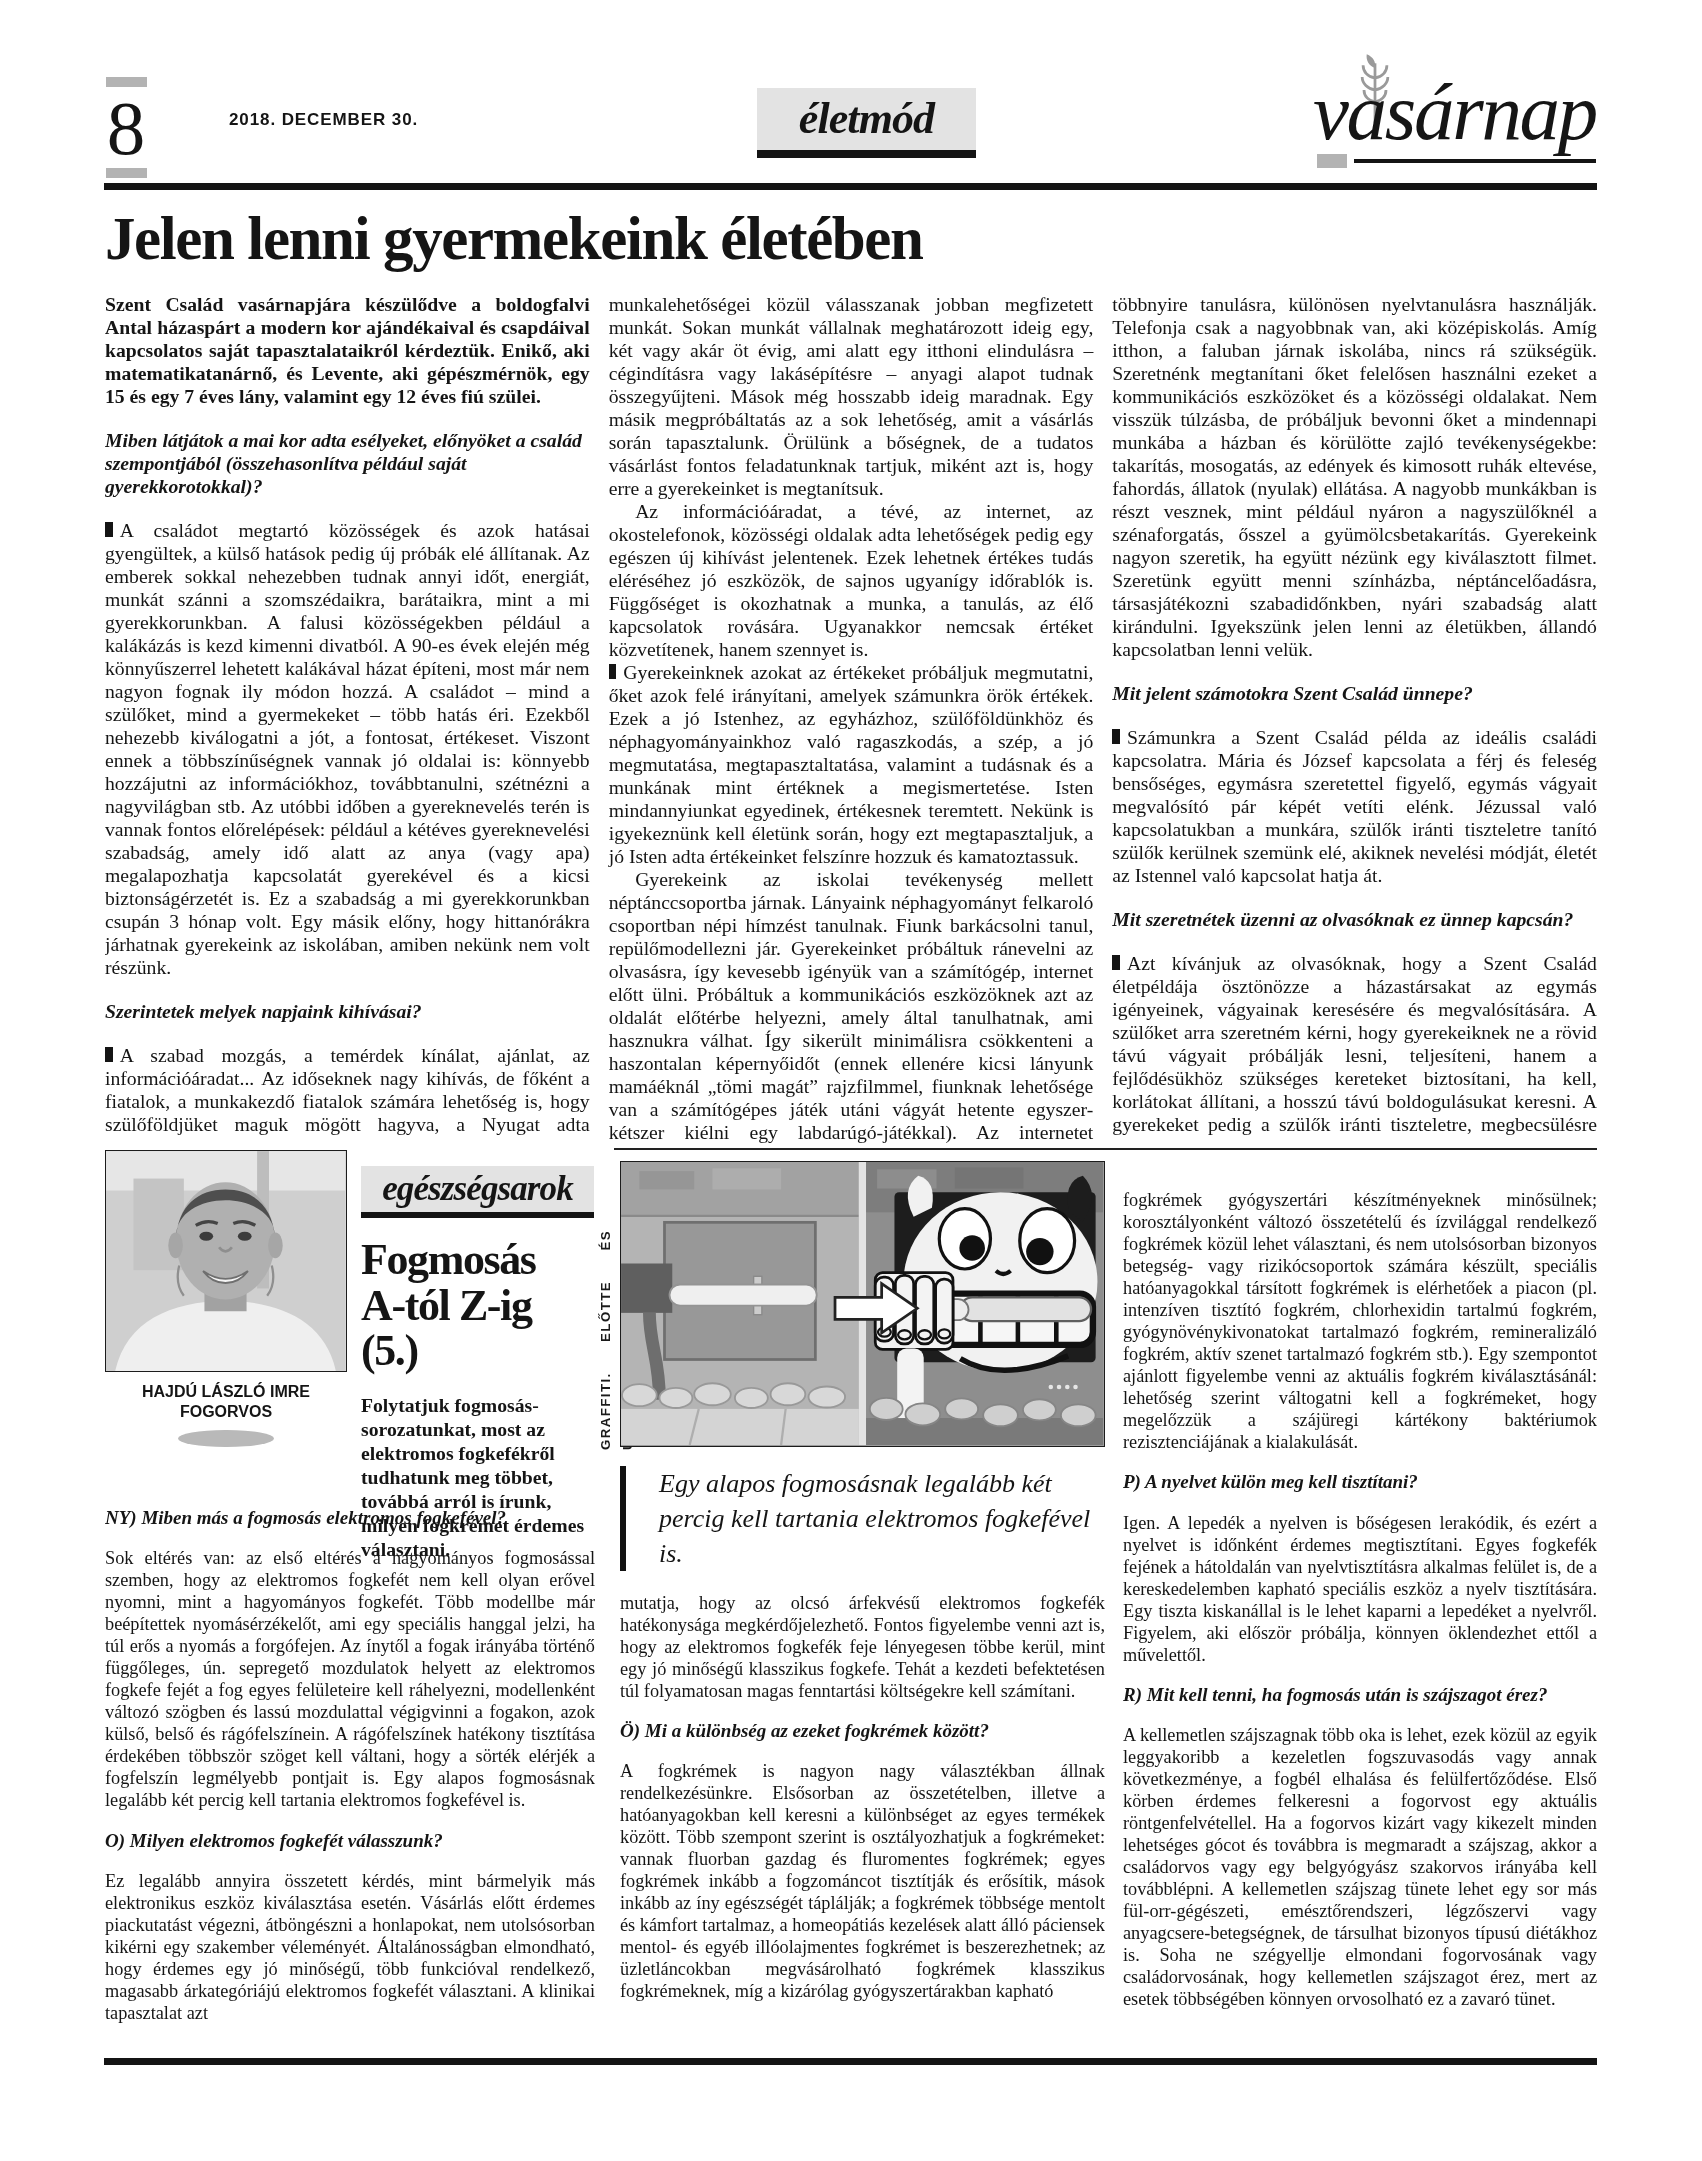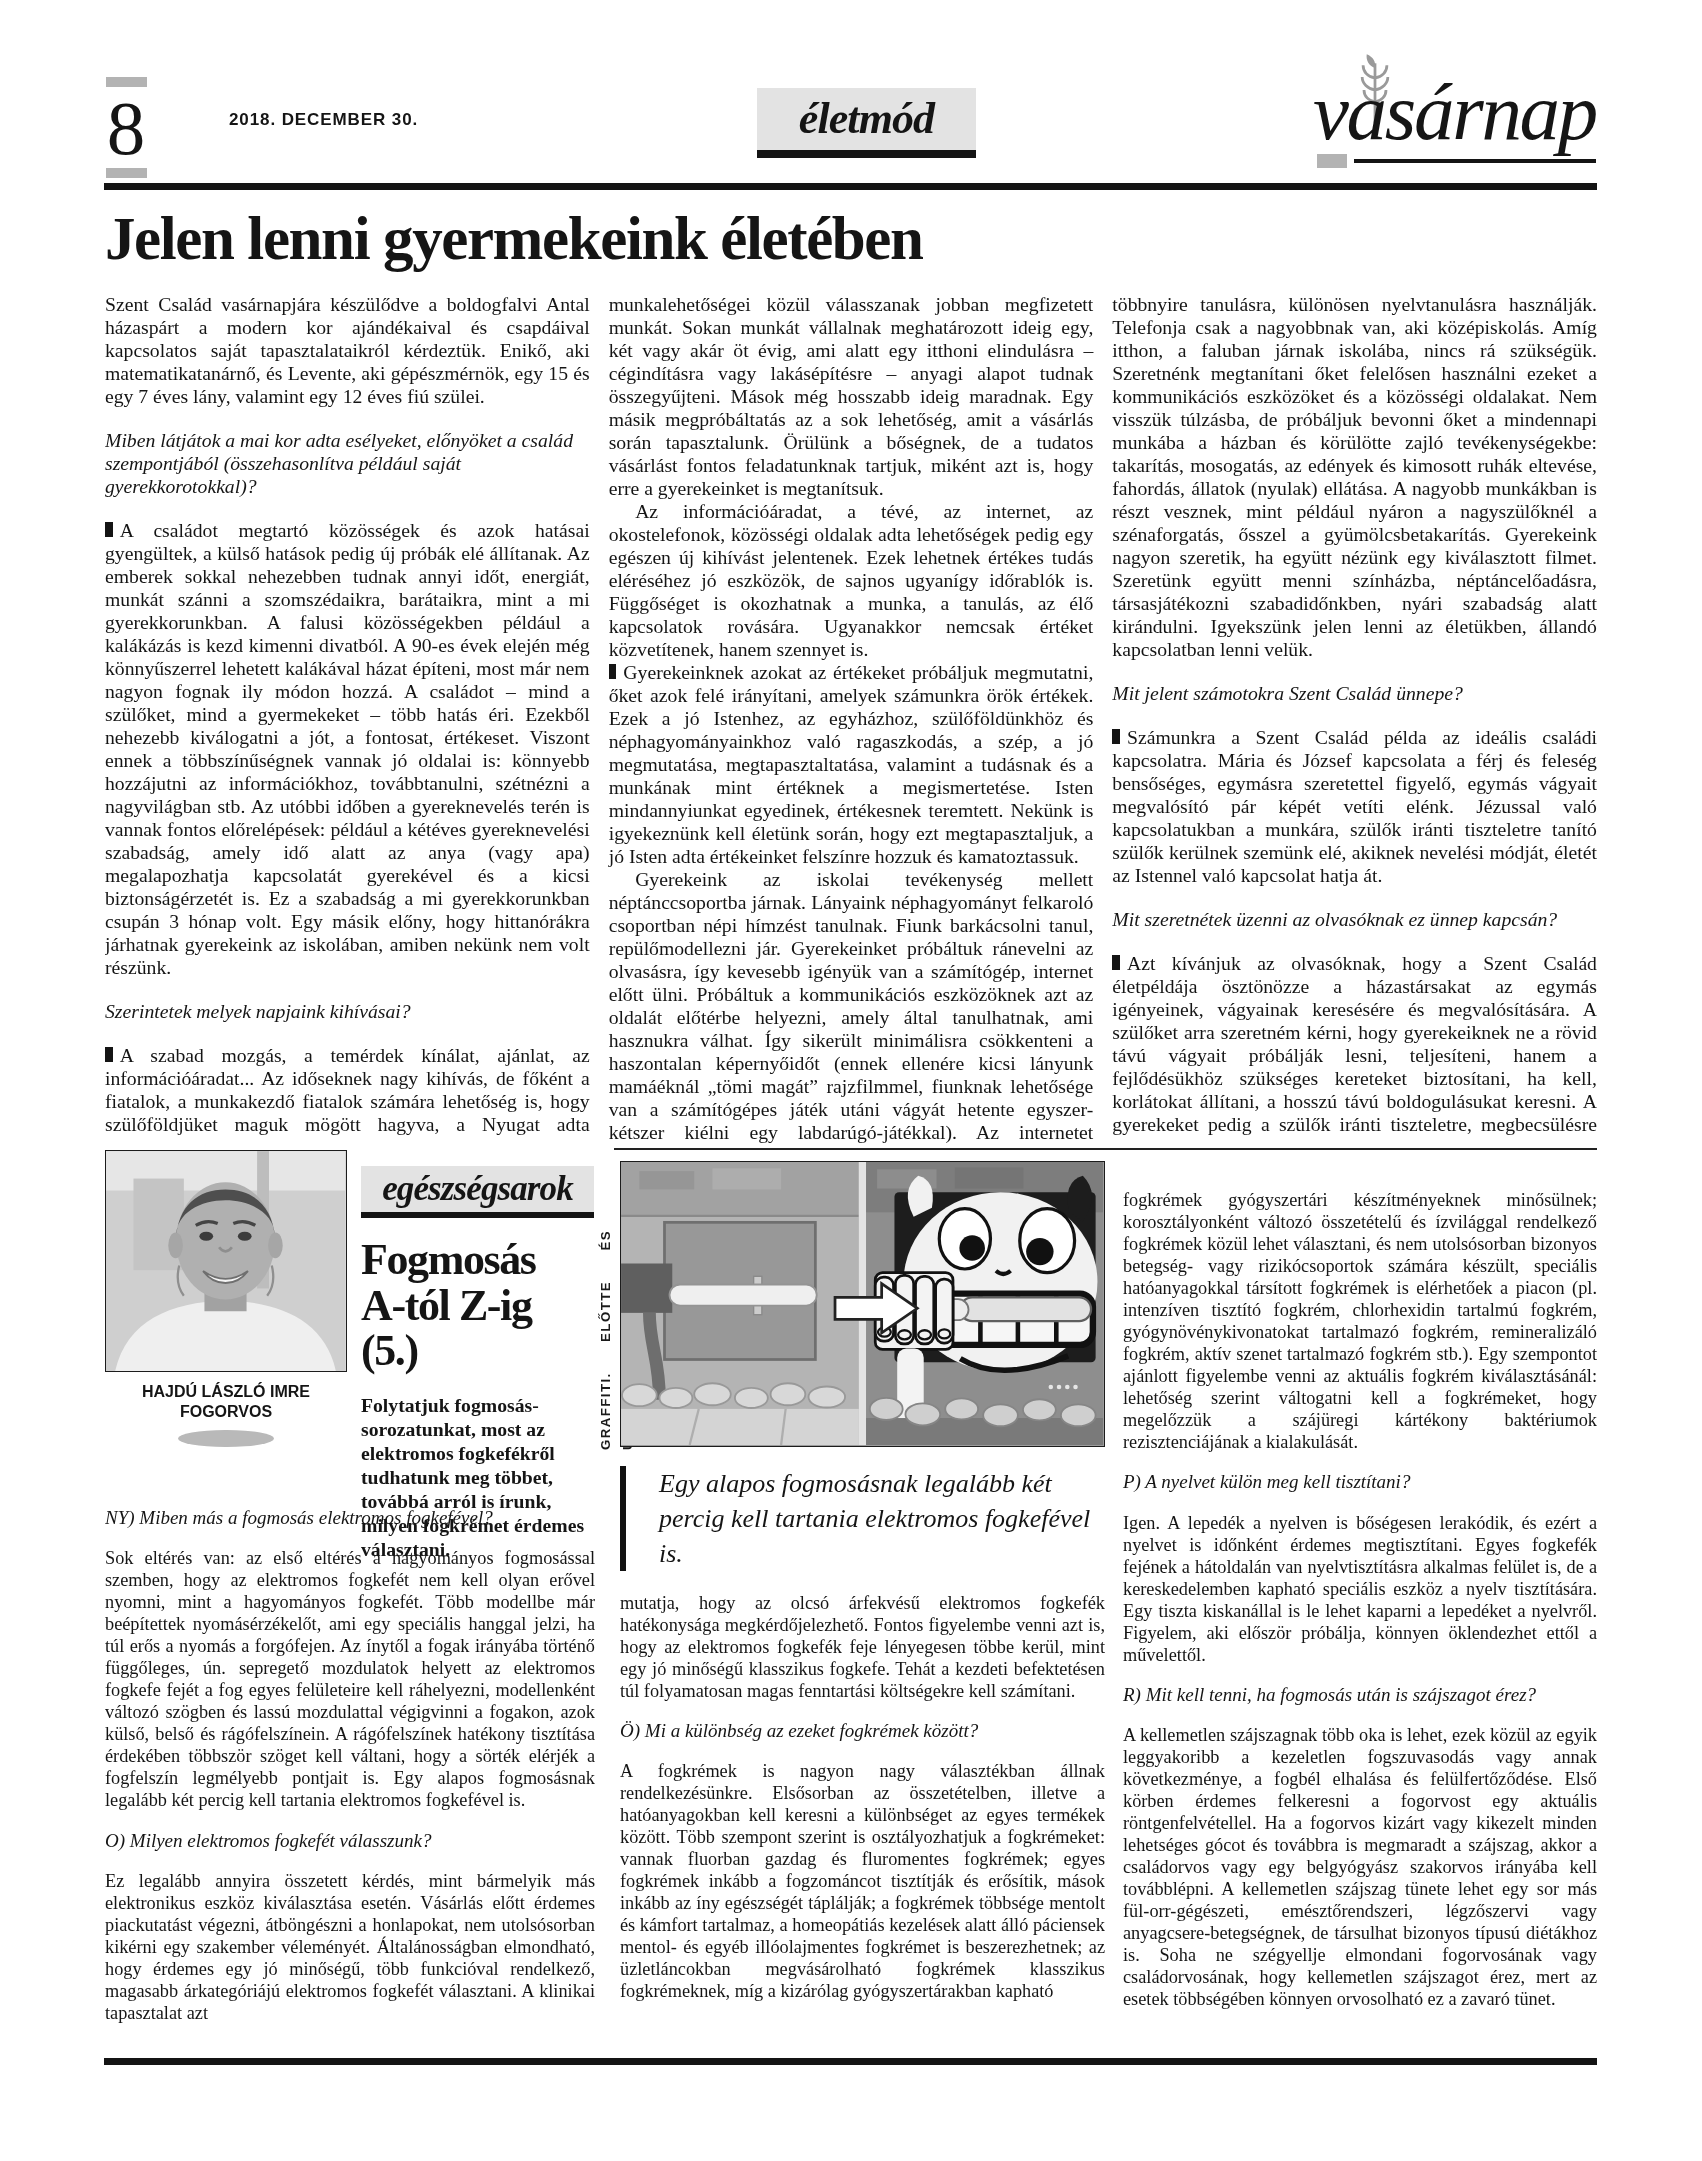--- a/index.html
+++ b/index.html
@@ -25,22 +25,22 @@
   .wheat { position:absolute; left:54px; top:-10px; }
   .header-rule { position:absolute; left:104px; top:183px; width:1493px; height:6.9px; background:#141414; }
 
   
   .article { position:absolute; left:105px; top:207px; width:1492px; }
   .article h1 { font-size:61px; font-weight:bold; letter-spacing:-1.4px; line-height:1.05;
     margin-bottom:22px; }
   .cols { column-count:3; column-gap:19px; height:860px; overflow:hidden;
     font-size:19.7px; line-height:23px; text-align:justify; }
   .cols p { margin:0; }
-  p.lead { font-weight:normal; margin-bottom:19px; }
-  p.q { font-weight:normal; font-style:italic; margin:21px 0; text-align:left; }
+  p.lead { font-weight:bold; margin-bottom:19px; }
+  p.q { font-weight:bold; font-style:italic; margin:21px 0; text-align:left; }
   p.ans.mark::before { content:""; display:inline-block; width:7.8px; height:15px;
     background:#141414; margin-right:6.9px; }
   p.indent { text-indent:26.5px; }
 
   
   .bottom { position:absolute; left:105px; top:1148px; width:1492px; height:911px;
     font-size:18.3px; line-height:22px; text-align:justify; overflow:hidden; }
   .bottom-divider { position:absolute; left:509px; top:0; width:983px; height:2.3px; background:#222; }
   .bcol-left  { position:absolute; left:0; top:1.8px; width:490px; }
   .bcol-mid   { position:absolute; left:515px; top:1.8px; width:485px; }

